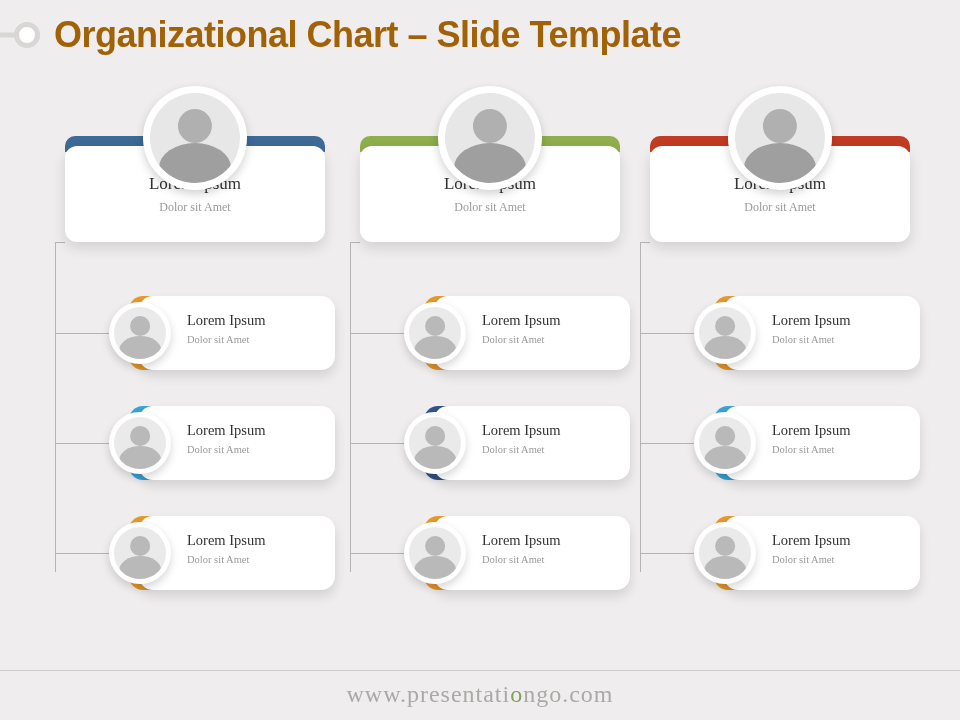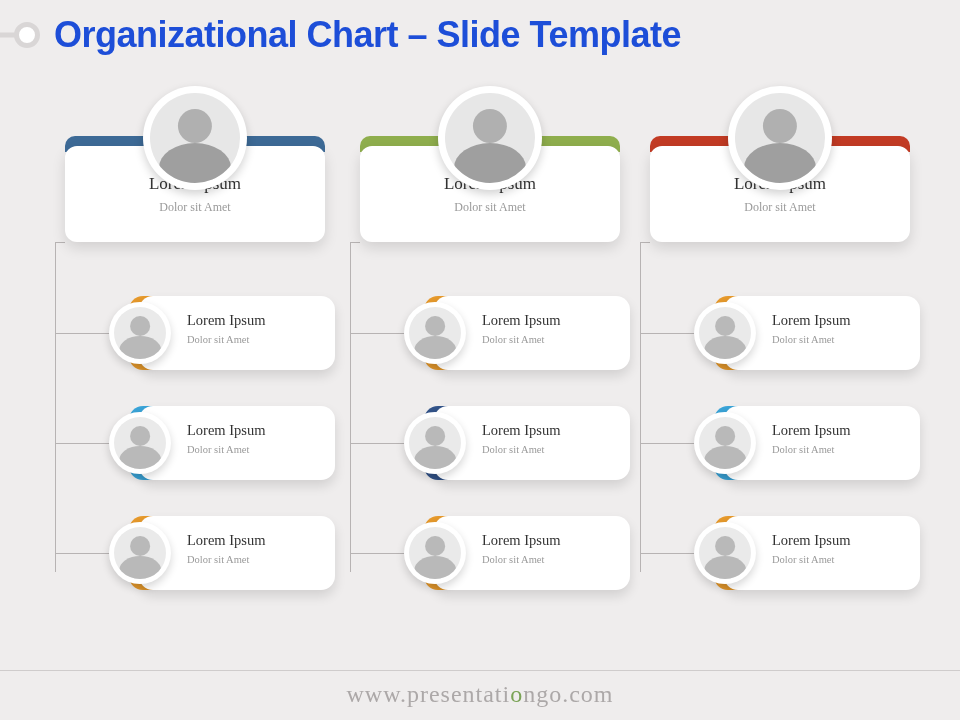--- a/index.html
+++ b/index.html
@@ -16,21 +16,21 @@
   }
   .header .bullet {
     width: 26px; height: 26px; border: 5px solid #d9d6d6; border-radius: 50%;
     background: #fff; margin-right: 14px; position: relative;
   }
   .header .bullet::before {
     content:""; position:absolute; left:-40px; top:50%; width:40px; height:5px;
     background:#d9d6d6; transform:translateY(-50%);
   }
   .header h1 {
-    font-size: 36px; font-weight: 800; color: #1d4ed8; letter-spacing: -0.5px;
+    font-size: 36px; font-weight: 800; color: #a16207; letter-spacing: -0.5px;
   }
   .stage {
     position: relative;
     width: 100%;
     height: 590px;
   }
   .col {
     position: absolute;
     top: 30px;
     width: 280px;

